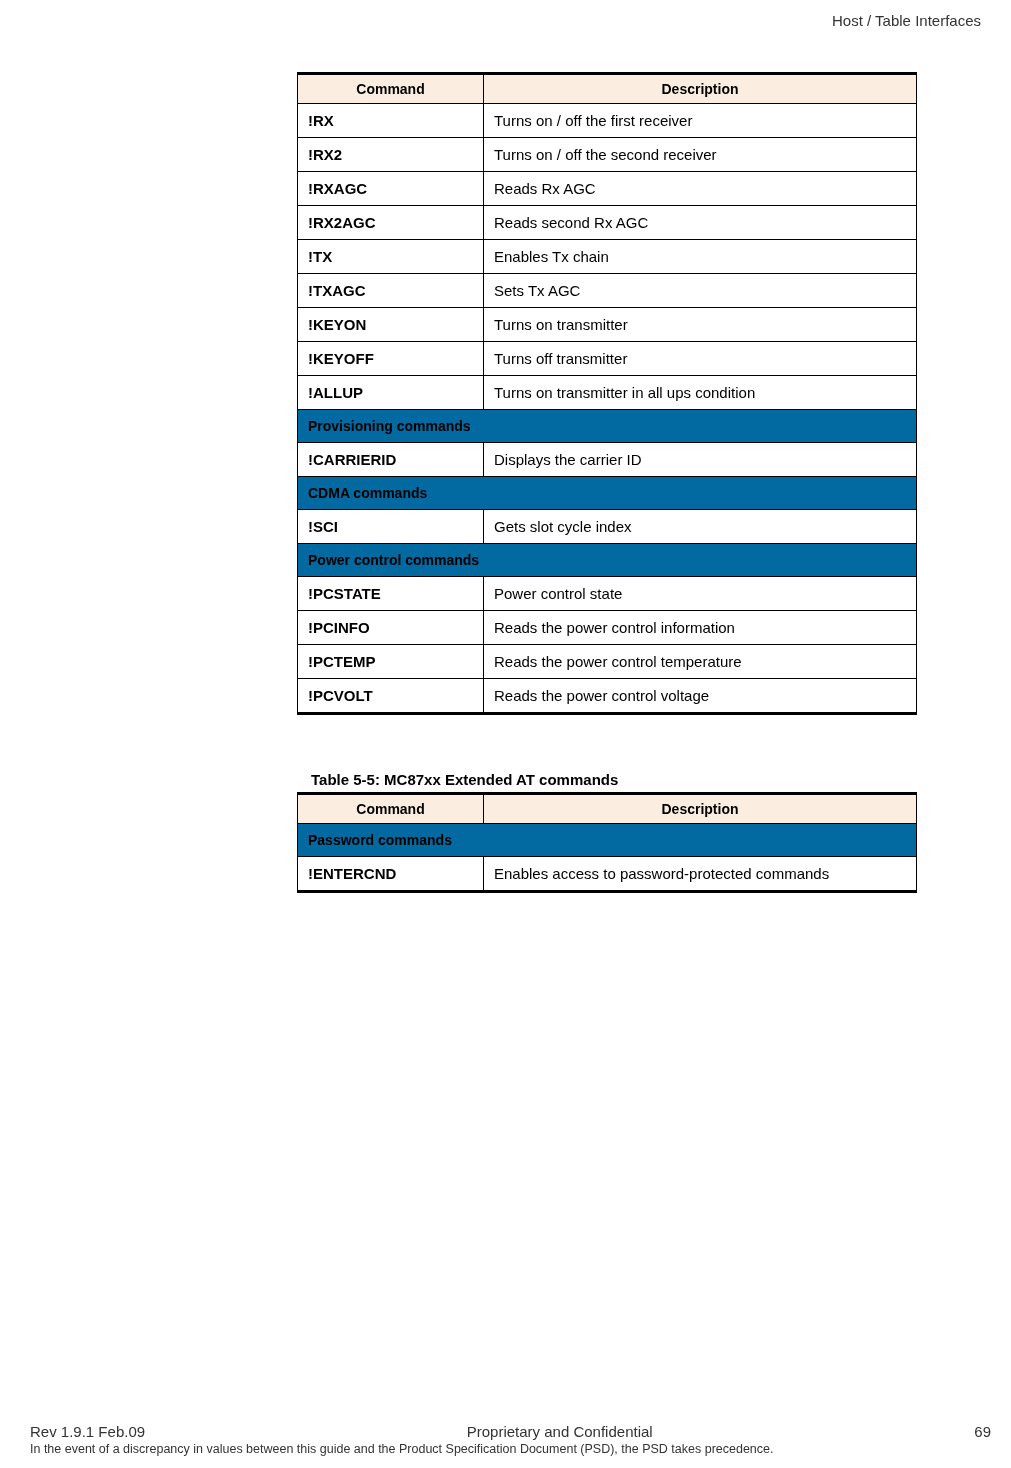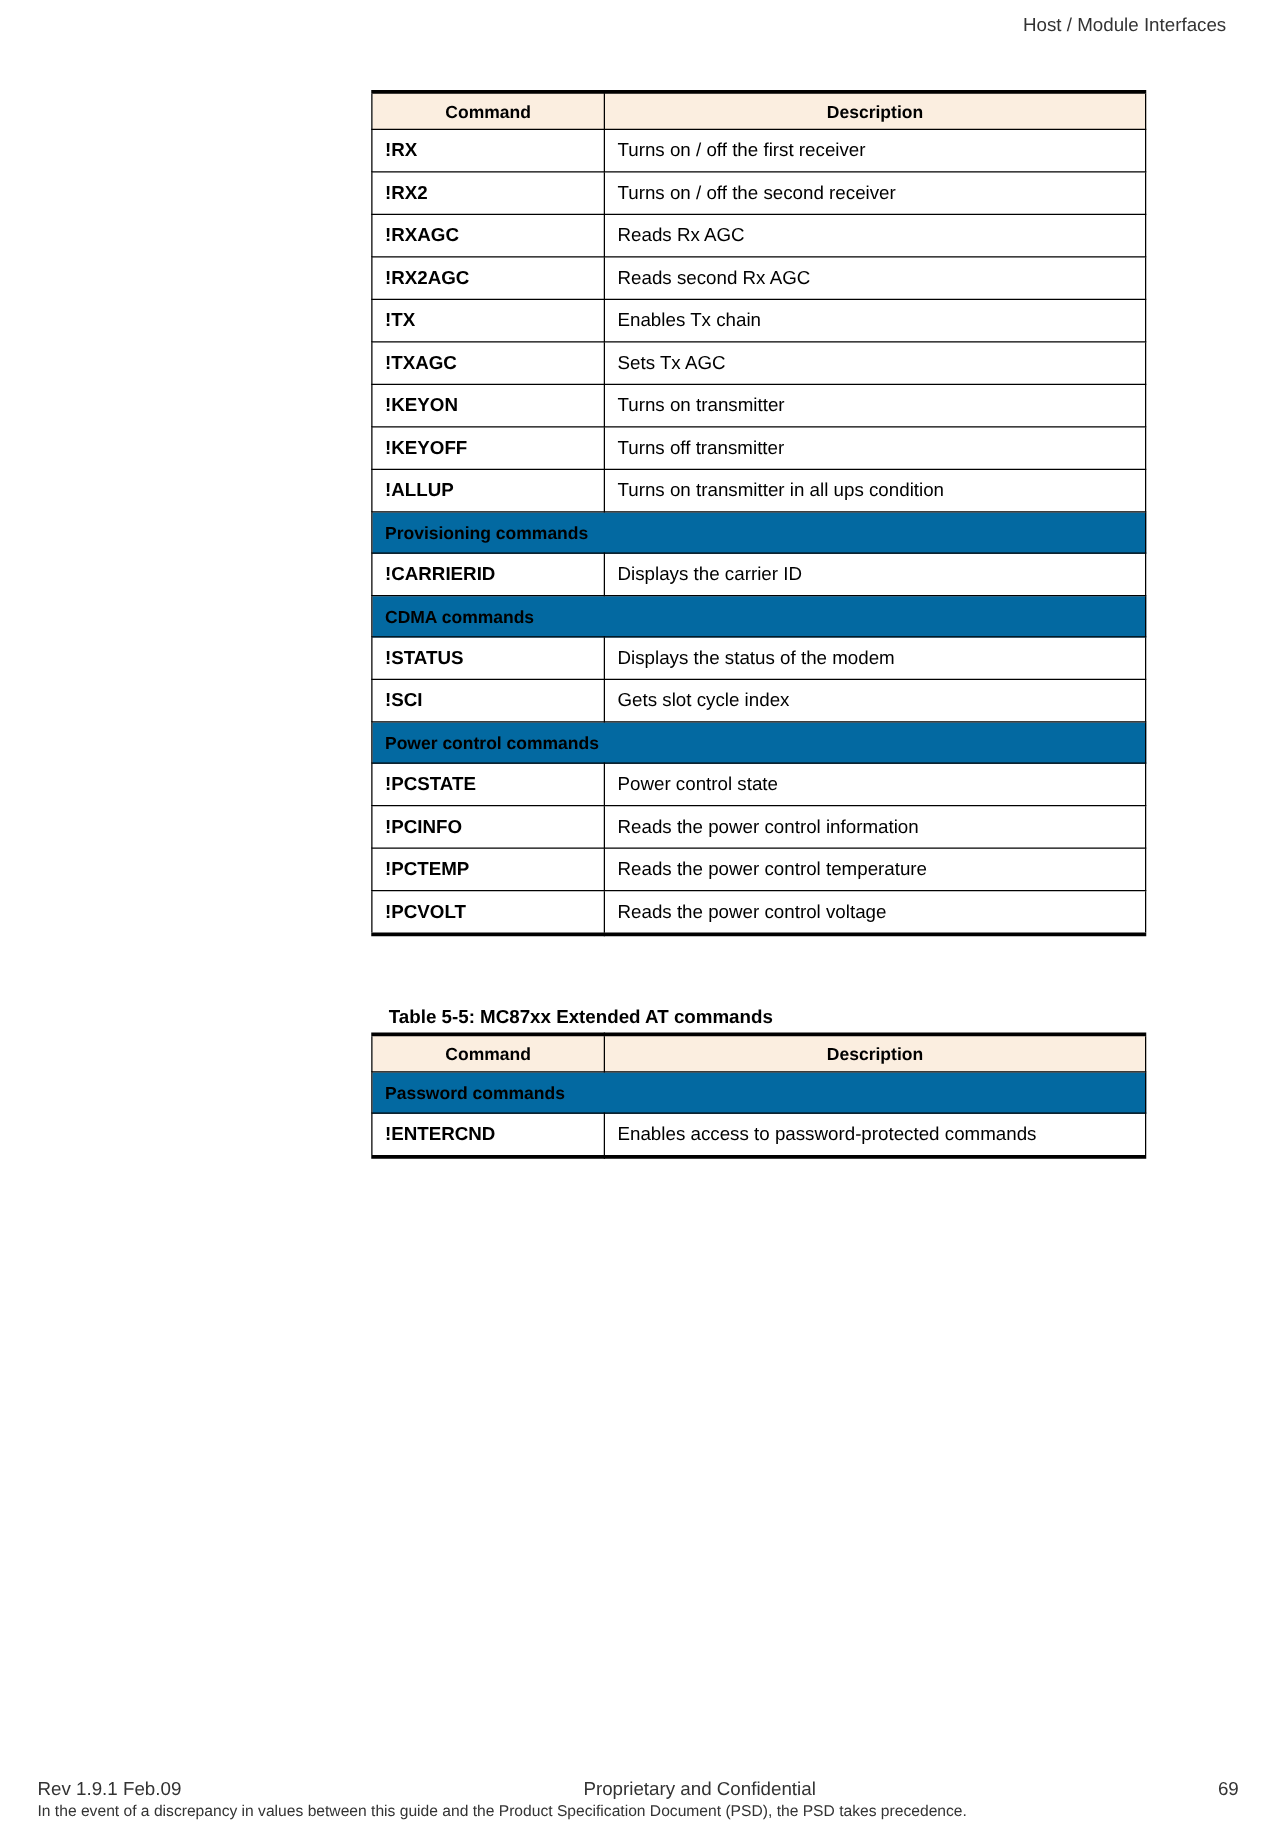--- a/index.html
+++ b/index.html
@@ -77,21 +77,21 @@
     font-size: 15px;
   }
   .footer-line2 {
     font-size: 12.5px;
     margin-top: 2px;
   }
 </style>
 </head>
 <body>
 
-<div class="header-right">Host / Module Interfaces</div>
+<div class="header-right">Host / Table Interfaces</div>
 
 <div class="content">
 
   <table>
     <thead>
       <tr>
         <th>Command</th>
         <th>Description</th>
       </tr>
     </thead>
@@ -134,24 +134,20 @@
         </tr>
         <tr class="section">
           <td colspan="2">Provisioning commands</td>
         </tr>
         <tr>
           <td class="cmd">!CARRIERID</td>
           <td>Displays the carrier ID</td>
         </tr>
         <tr class="section">
           <td colspan="2">CDMA commands</td>
-        </tr>
-        <tr>
-          <td class="cmd">!STATUS</td>
-          <td>Displays the status of the modem</td>
         </tr>
         <tr>
           <td class="cmd">!SCI</td>
           <td>Gets slot cycle index</td>
         </tr>
         <tr class="section">
           <td colspan="2">Power control commands</td>
         </tr>
         <tr>
           <td class="cmd">!PCSTATE</td>

